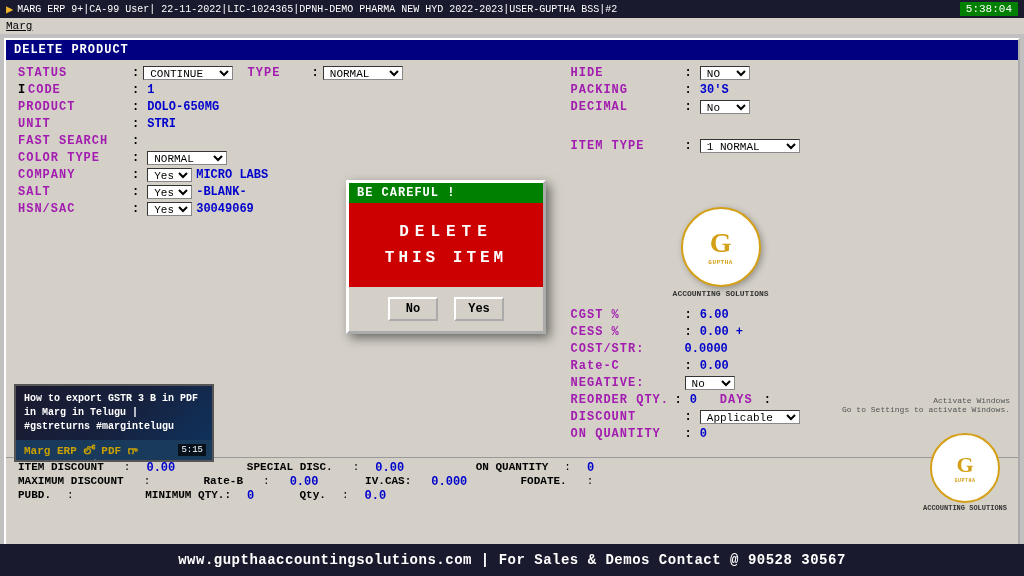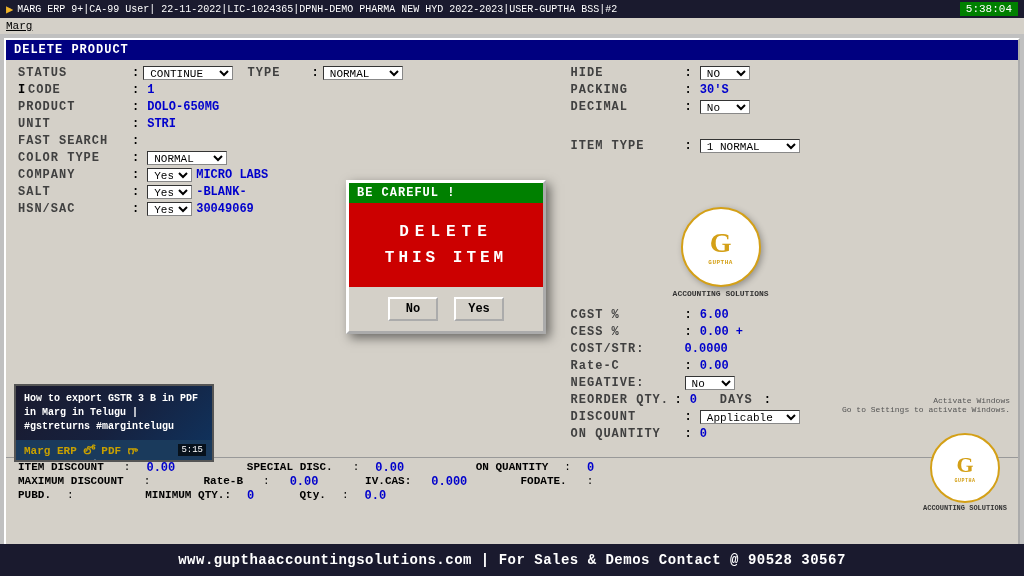--- a/index.html
+++ b/index.html
@@ -55,21 +55,21 @@
     }
 
     .form-row {
       display: flex;
       align-items: center;
       margin-bottom: 3px;
       font-size: 12px;
     }
 
     .label {
-      color: #404040;
+      color: #a21caf;
       font-weight: bold;
       font-family: 'Courier New', monospace;
       min-width: 110px;
       font-size: 12px;
       letter-spacing: 1px;
     }
 
     .colon { margin: 0 4px; color: #000; font-weight: bold; }
 
     .value-blue {

